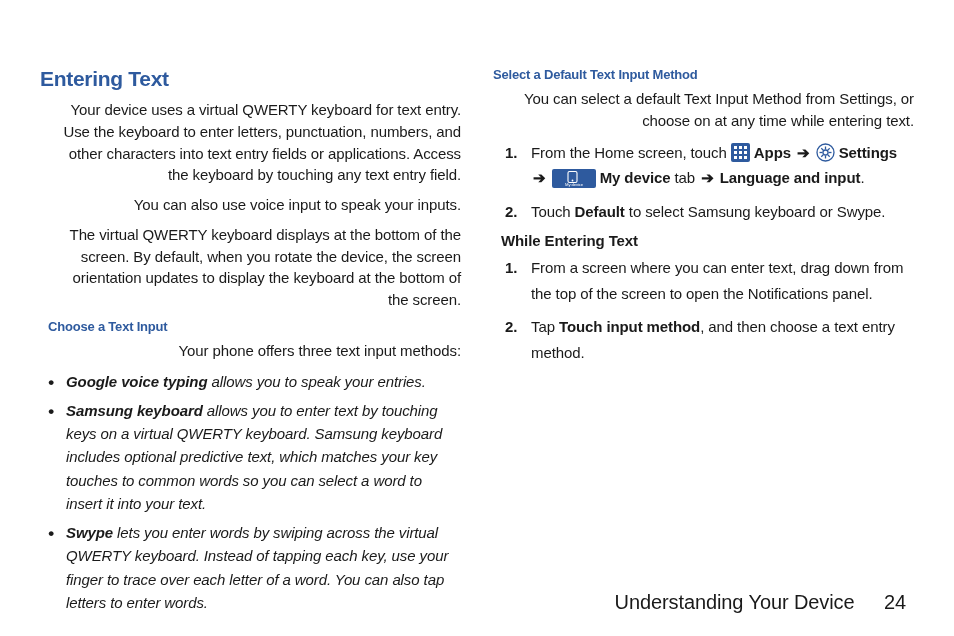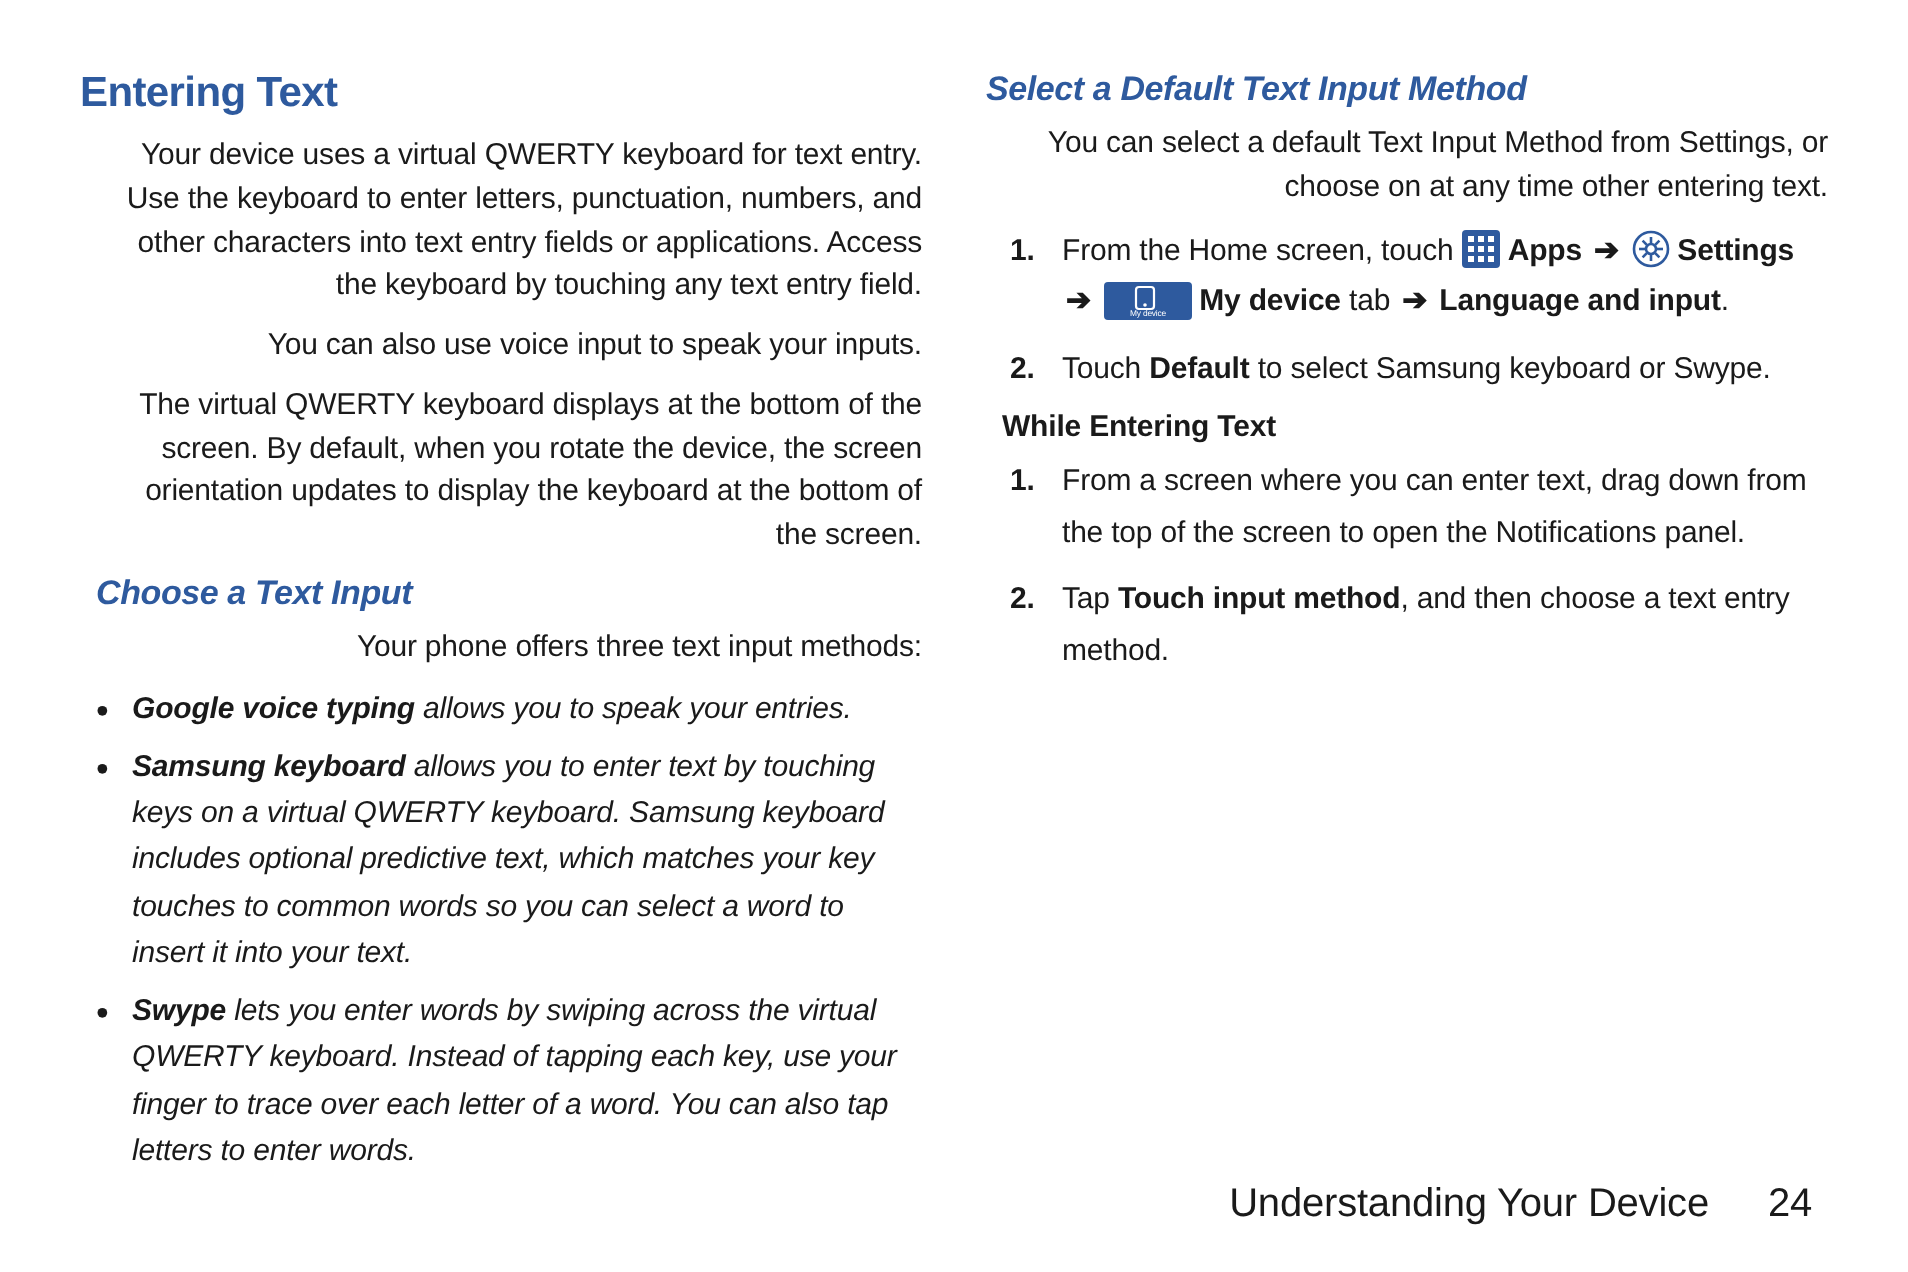--- a/index.html
+++ b/index.html
@@ -12,34 +12,34 @@
     background: #fff;
     padding: 35px 40px 20px 40px;
     letter-spacing: -0.1px;
   }
   .columns {
     display: flex;
     gap: 32px;
   }
   .col {
     flex: 1;
+    margin-top: 32px;
   }
   h1 {
     color: #2e5a9e;
     font-weight: bold;
     font-size: 21px;
     margin-bottom: 8px;
     font-stretch: condensed;
     letter-spacing: -0.3px;
   }
   h2 {
     color: #2e5a9e;
-    font-style: italic;
-    font-weight: bold;
-    font-size: 17px;
+    font-weight: bold;
+    font-size: 13px;
     margin: 6px 0 6px 8px;
     letter-spacing: -0.2px;
   }
   h2.top {
     margin-top: 0;
     margin-left: 0;
   }
   h3 {
     font-size: 15px;
     font-weight: bold;
@@ -127,21 +127,21 @@
         <span class="b">Samsung keyboard</span><span> allows you to enter text by touching keys on a virtual QWERTY keyboard. Samsung keyboard includes optional predictive text, which matches your key touches to common words so you can select a word to insert it into your text.</span>
       </li>
       <li>
         <span class="b">Swype</span><span> lets you enter words by swiping across the virtual QWERTY keyboard. Instead of tapping each key, use your finger to trace over each letter of a word. You can also tap letters to enter words.</span>
       </li>
     </ul>
   </div>
 
   <div class="col">
     <h2 class="top">Select a Default Text Input Method</h2>
-    <p>You can select a default Text Input Method from Settings, or choose on at any time other entering text.</p>
+    <p>You can select a default Text Input Method from Settings, or choose on at any time while entering text.</p>
     <ol>
       <li>
         <span>From the Home screen, touch </span>
         <span class="icon">
           <svg width="19" height="19" viewBox="0 0 19 19">
               <rect x="0" y="0" width="19" height="19" rx="2" fill="#2e5a9e"></rect>
               <g fill="#fff">
                 <rect x="3" y="3" width="3" height="3"></rect>
                 <rect x="8" y="3" width="3" height="3"></rect>
                 <rect x="13" y="3" width="3" height="3"></rect>

